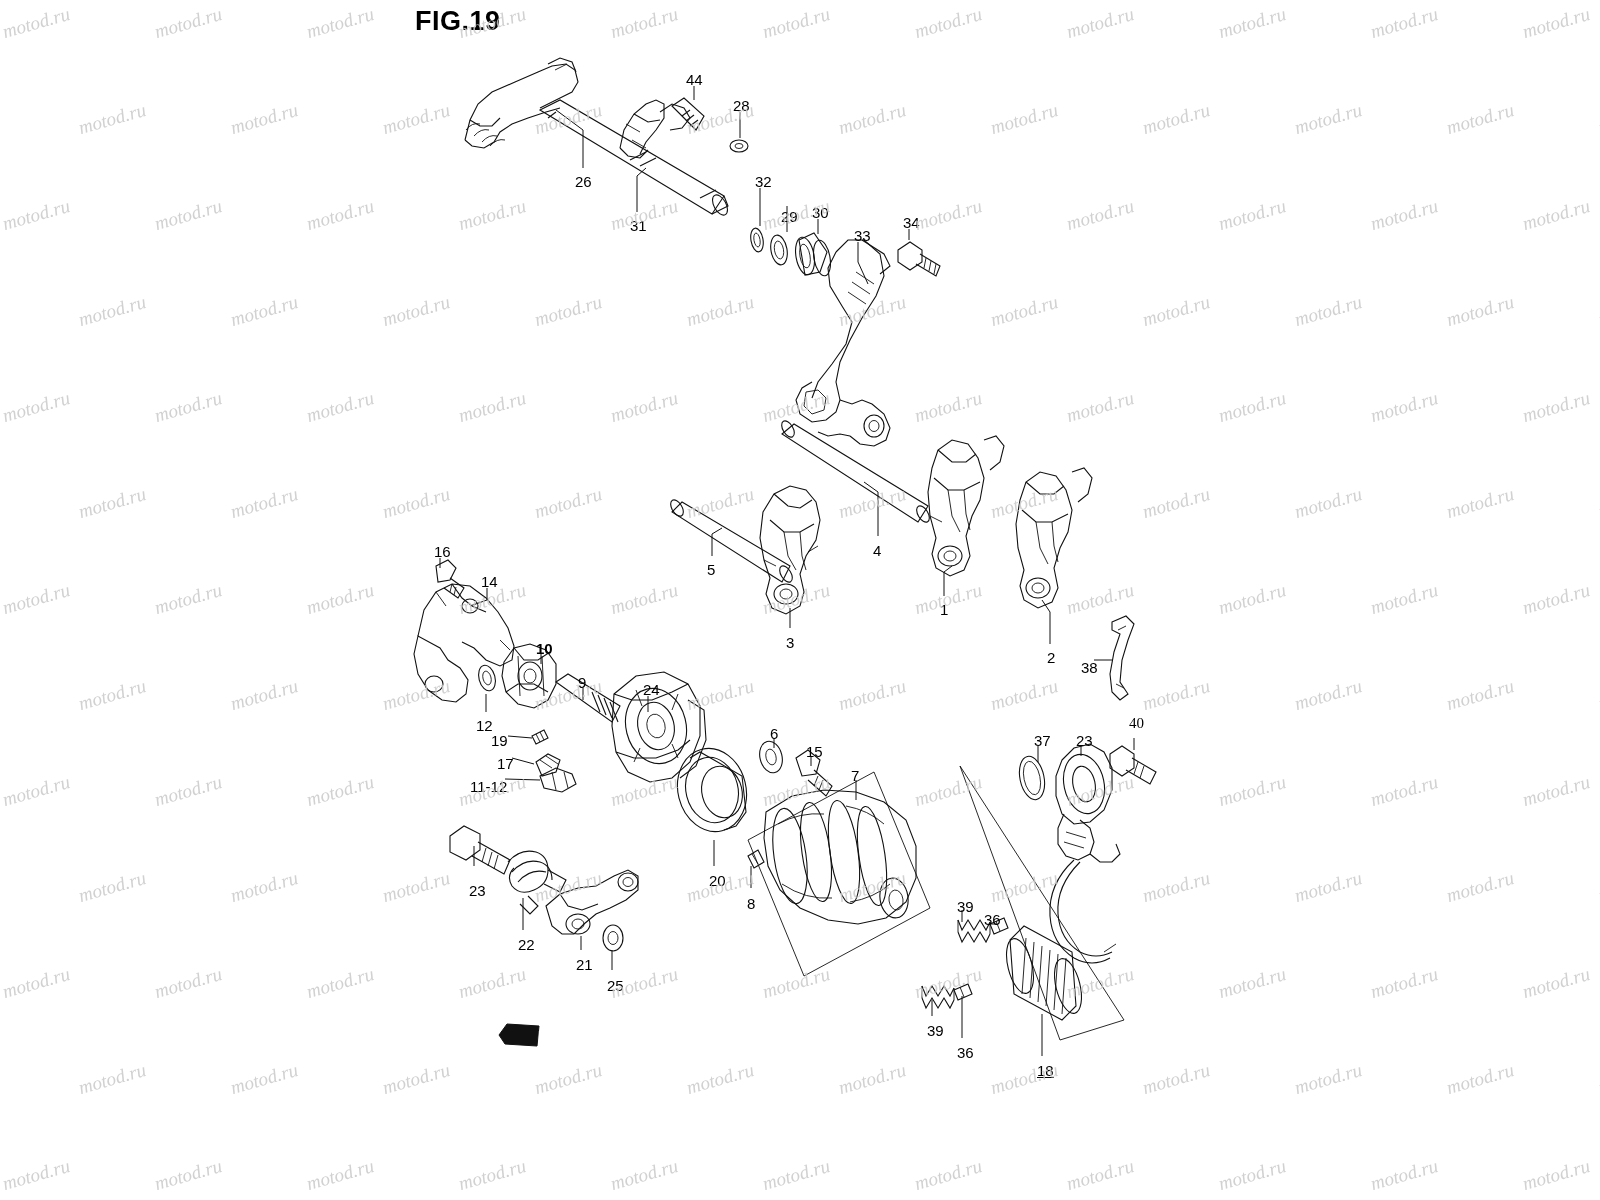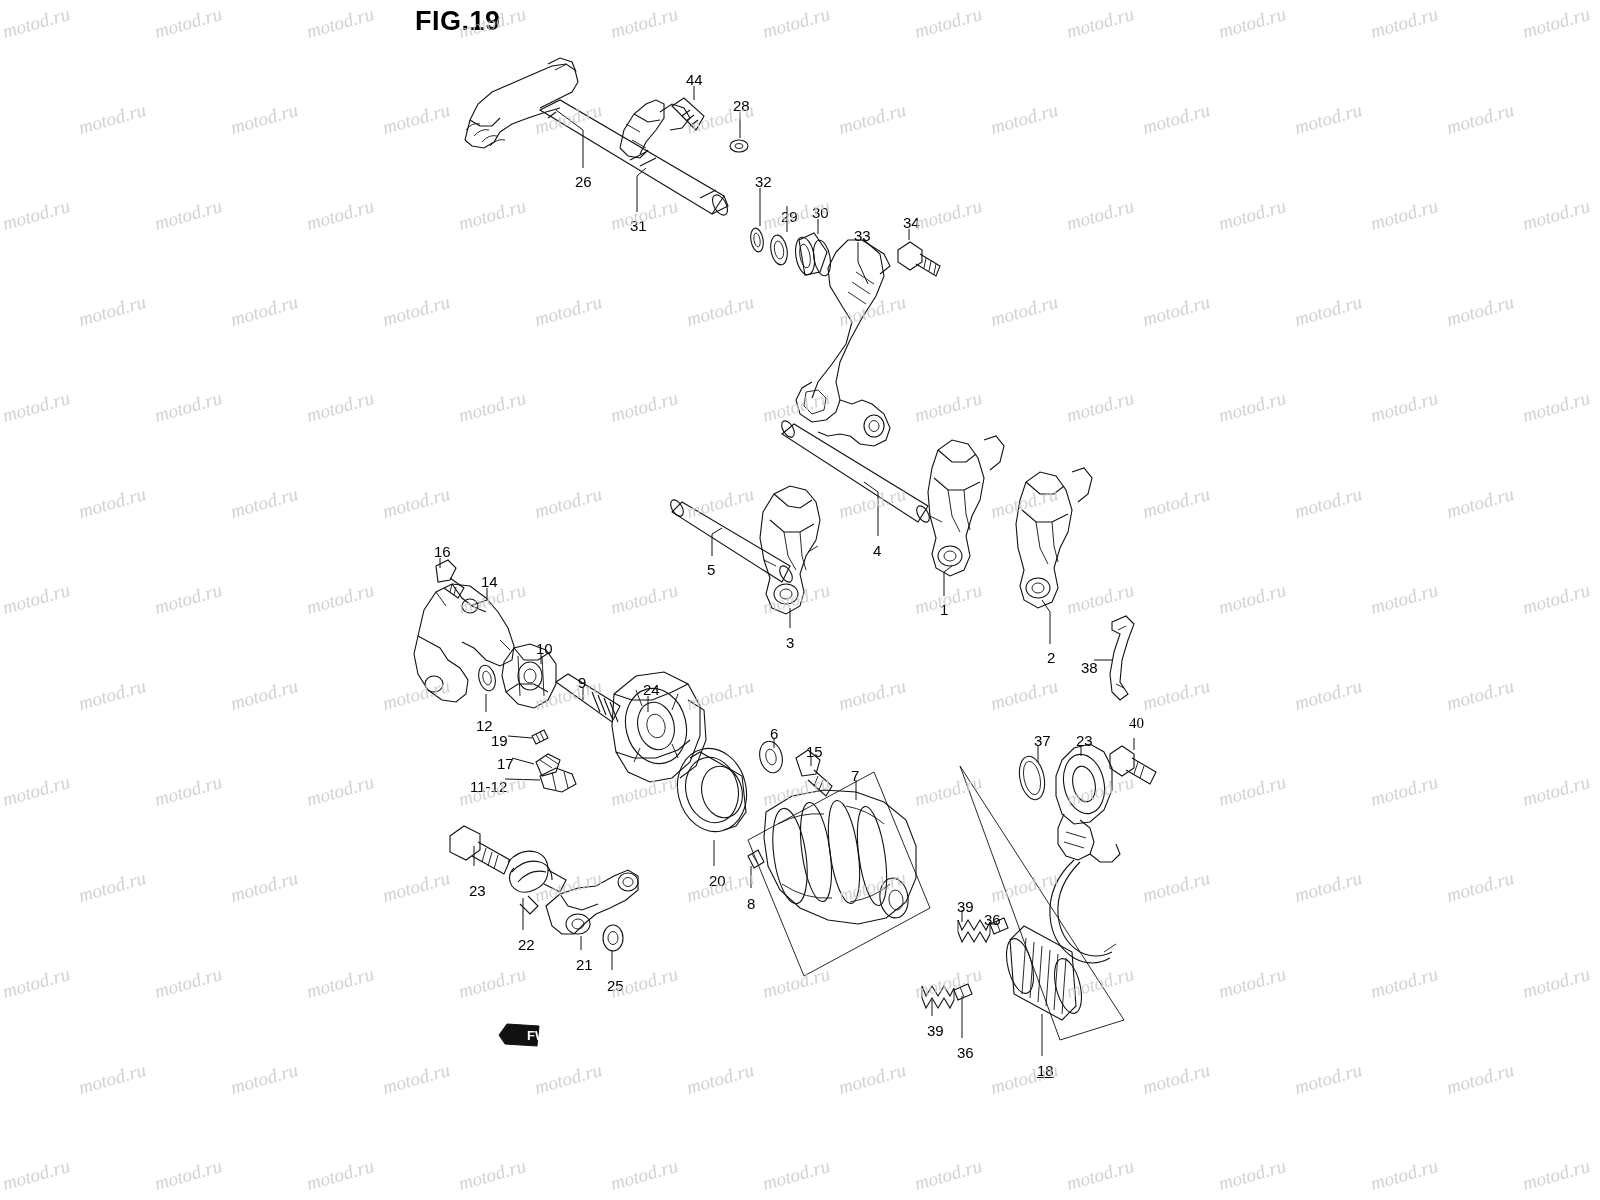--- a/index.html
+++ b/index.html
@@ -623,41 +623,41 @@
       <path class="lead" d="M989 924 L997 924"></path>
       <path class="lead" d="M932 1016 L932 1000"></path>
       <path class="lead" d="M962 1038 L962 996"></path>
       <path class="lead" d="M1042 1056 L1042 1014"></path>
     </g>
   </svg>
 
   <svg id="fwd-badge" viewBox="0 0 44 26">
     <path d="M10 2 L42 4 L40 24 L8 22 L2 13 Z" fill="#111" stroke="#111"></path>
   </svg>
-  <div style="position:absolute;left:527px;top:1028px;font-size:13px;font-weight:bold;color:#ffffff;z-index:6;">FWD</div>
+  <div style="position:absolute;left:538px;top:1028px;font-size:13px;font-weight:bold;color:#ffffff;z-index:6;">FWD</div>
 
   <div id="callouts">
       <div class="callout" style="left: 686px; top: 72px;">44</div>
       <div class="callout" style="left: 733px; top: 98px;">28</div>
       <div class="callout" style="left: 575px; top: 174px;">26</div>
       <div class="callout" style="left: 630px; top: 218px;">31</div>
       <div class="callout" style="left: 755px; top: 174px;">32</div>
       <div class="callout" style="left: 781px; top: 192px; margin-top: 17px;">29</div>
       <div class="callout" style="left: 812px; top: 205px;">30</div>
       <div class="callout" style="left: 854px; top: 228px;">33</div>
       <div class="callout" style="left: 903px; top: 215px;">34</div>
       <div class="callout" style="left: 873px; top: 543px;">4</div>
       <div class="callout" style="left: 707px; top: 562px;">5</div>
       <div class="callout" style="left: 786px; top: 635px;">3</div>
       <div class="callout" style="left: 940px; top: 602px;">1</div>
       <div class="callout" style="left: 1047px; top: 650px;">2</div>
       <div class="callout" style="left: 1081px; top: 660px;">38</div>
       <div class="callout" style="left: 434px; top: 544px;">16</div>
       <div class="callout" style="left: 481px; top: 574px;">14</div>
-      <div class="callout" style="left: 536px; top: 641px;">10</div>
+      <div class="callout" style="left: 536px; top: 641px; font-weight: bold;">10</div>
       <div class="callout" style="left: 476px; top: 718px;">12</div>
       <div class="callout" style="left: 578px; top: 675px;">9</div>
       <div class="callout" style="left: 643px; top: 682px;">24</div>
       <div class="callout" style="left: 491px; top: 733px;">19</div>
       <div class="callout" style="left: 497px; top: 756px;">17</div>
       <div class="callout" style="left: 470px; top: 779px;">11-12</div>
       <div class="callout" style="left: 770px; top: 726px;">6</div>
       <div class="callout" style="left: 806px; top: 744px;">15</div>
       <div class="callout" style="left: 851px; top: 768px;">7</div>
       <div class="callout" style="left: 747px; top: 896px;">8</div>

